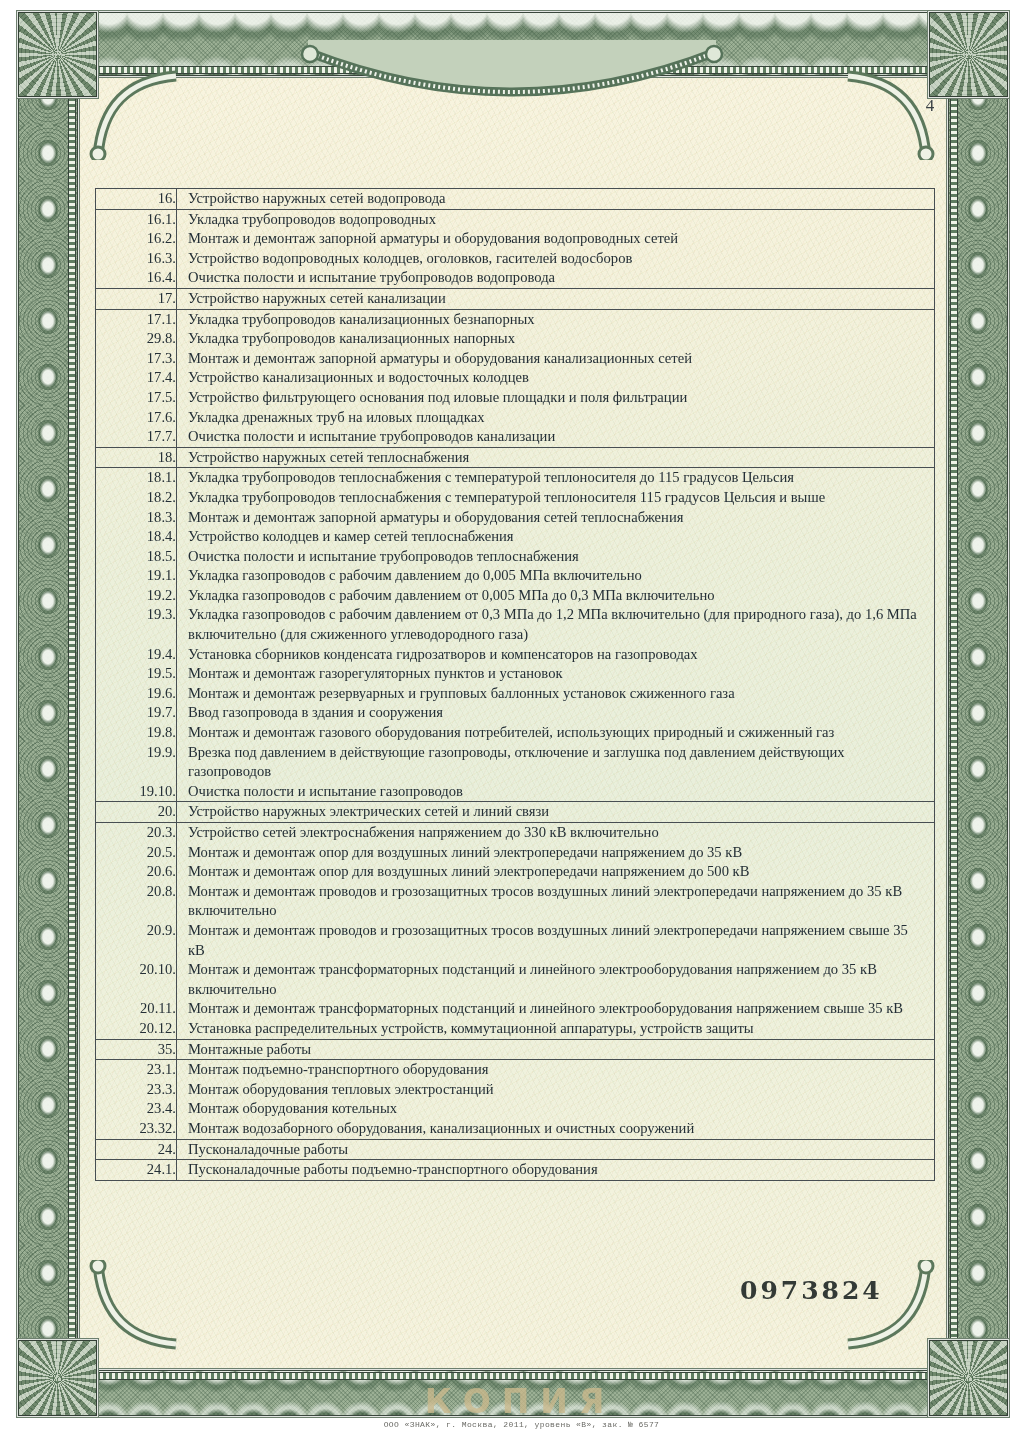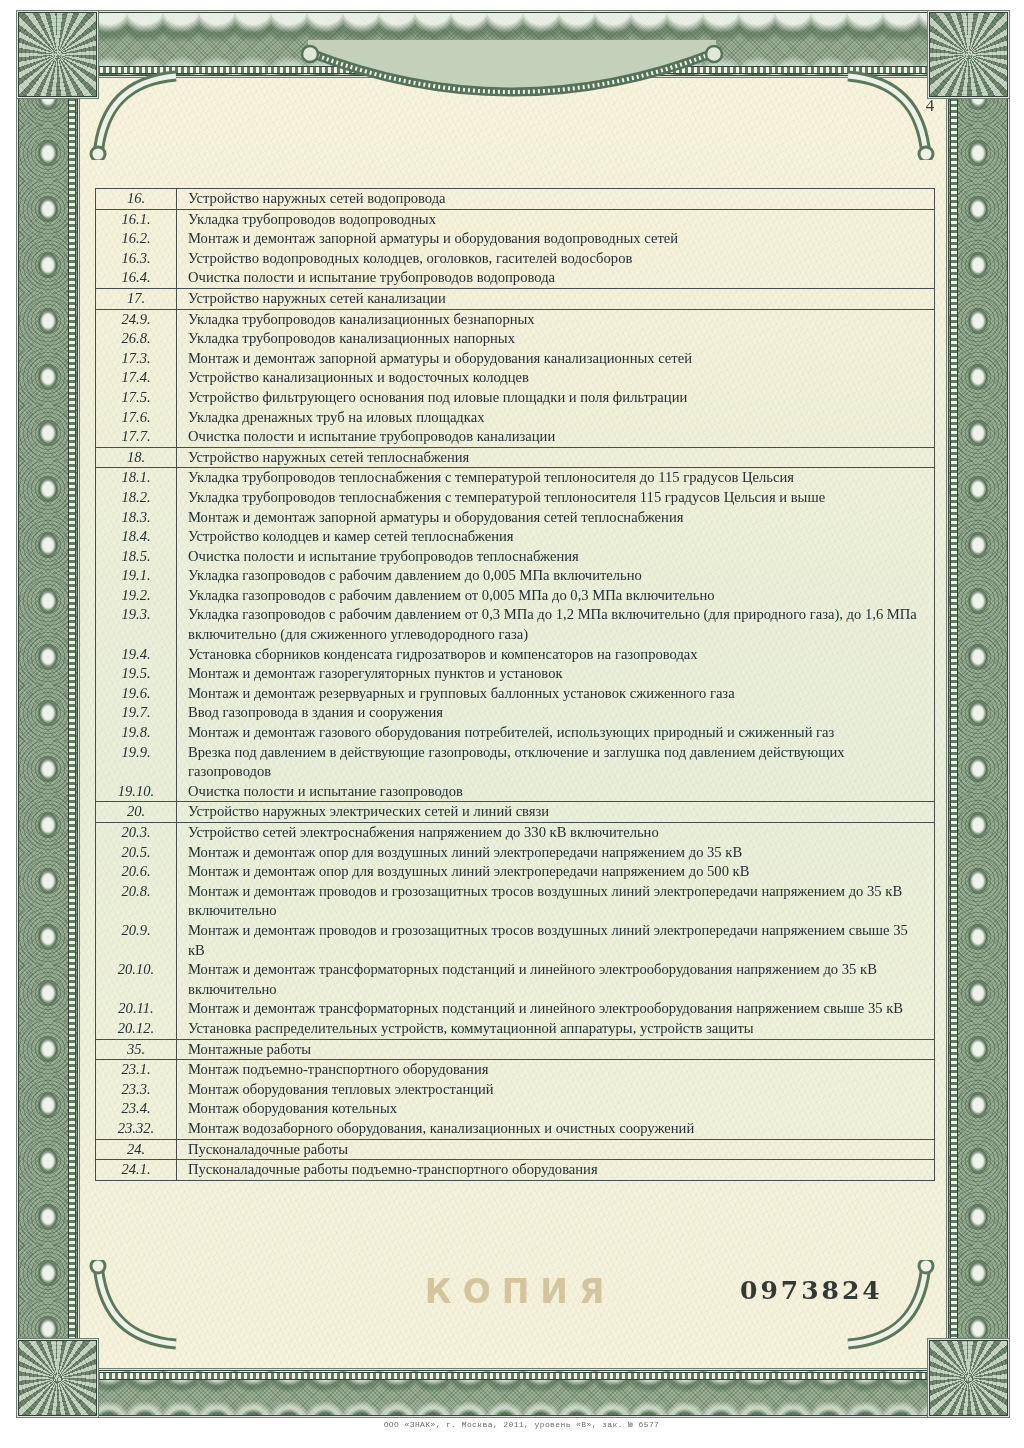--- a/index.html
+++ b/index.html
@@ -84,32 +84,32 @@
 
   .arch{position:absolute;left:300px;top:40px;z-index:3;}
 
   
   .table{
     position:absolute;left:95px;top:188px;width:838px;z-index:4;
     border:1.6px solid #474e52;
     color:#242f36;font-size:14.6px;line-height:19.6px;
   }
   .row{display:flex;align-items:stretch;}
-  .row .num{flex:0 0 80px;width:80px;border-right:1.4px solid #474e52;text-align:center;font-style:italic;}
+  .row .num{flex:0 0 80px;width:80px;border-right:1.4px solid #474e52;text-align:right;}
   .row .desc{flex:1;padding:0 8px 0 11px;}
   .row.section{border-top:1.4px solid #474e52;border-bottom:1.4px solid #474e52;}
   .row.section:first-child{border-top:none;}
   .row:last-child{border-bottom:none;}
 
   
   .page-number{position:absolute;left:900px;top:96px;width:60px;text-align:center;z-index:4;
     font-size:17px;color:#3a4146;}
   .serial{position:absolute;left:740px;top:1276px;width:160px;text-align:left;z-index:4;
     font-family:"DejaVu Serif", serif;font-weight:700;font-size:25px;letter-spacing:3px;color:#333a36;}
-  .watermark{position:absolute;left:390px;top:1272px;width:260px;text-align:center;z-index:3;
+  .watermark{position:absolute;left:390px;top:1382px;width:260px;text-align:center;z-index:3;
     font-family:"DejaVu Sans", sans-serif;font-weight:700;font-size:33px;letter-spacing:11px;
     color:rgba(202,185,140,0.78);}
   .imprint{position:absolute;left:12px;top:1420px;width:1019px;text-align:center;z-index:2;
     font-family:Liberation Mono, monospace;font-size:8px;color:#6b6b66;letter-spacing:0.4px;}
 </style>
 </head>
 <body>
 
 <div class="page">
 
@@ -175,25 +175,25 @@
       </div>
       <div class="row">
         <div class="num">16.4.</div>
         <div class="desc">Очистка полости и испытание трубопроводов водопровода</div>
       </div>
       <div class="row section">
         <div class="num">17.</div>
         <div class="desc">Устройство наружных сетей канализации</div>
       </div>
       <div class="row">
-        <div class="num">24.9.</div>
+        <div class="num">17.1.</div>
         <div class="desc">Укладка трубопроводов канализационных безнапорных</div>
       </div>
       <div class="row">
-        <div class="num">26.8.</div>
+        <div class="num">29.8.</div>
         <div class="desc">Укладка трубопроводов канализационных напорных</div>
       </div>
       <div class="row">
         <div class="num">17.3.</div>
         <div class="desc">Монтаж и демонтаж запорной арматуры и оборудования канализационных сетей</div>
       </div>
       <div class="row">
         <div class="num">17.4.</div>
         <div class="desc">Устройство канализационных и водосточных колодцев</div>
       </div>

